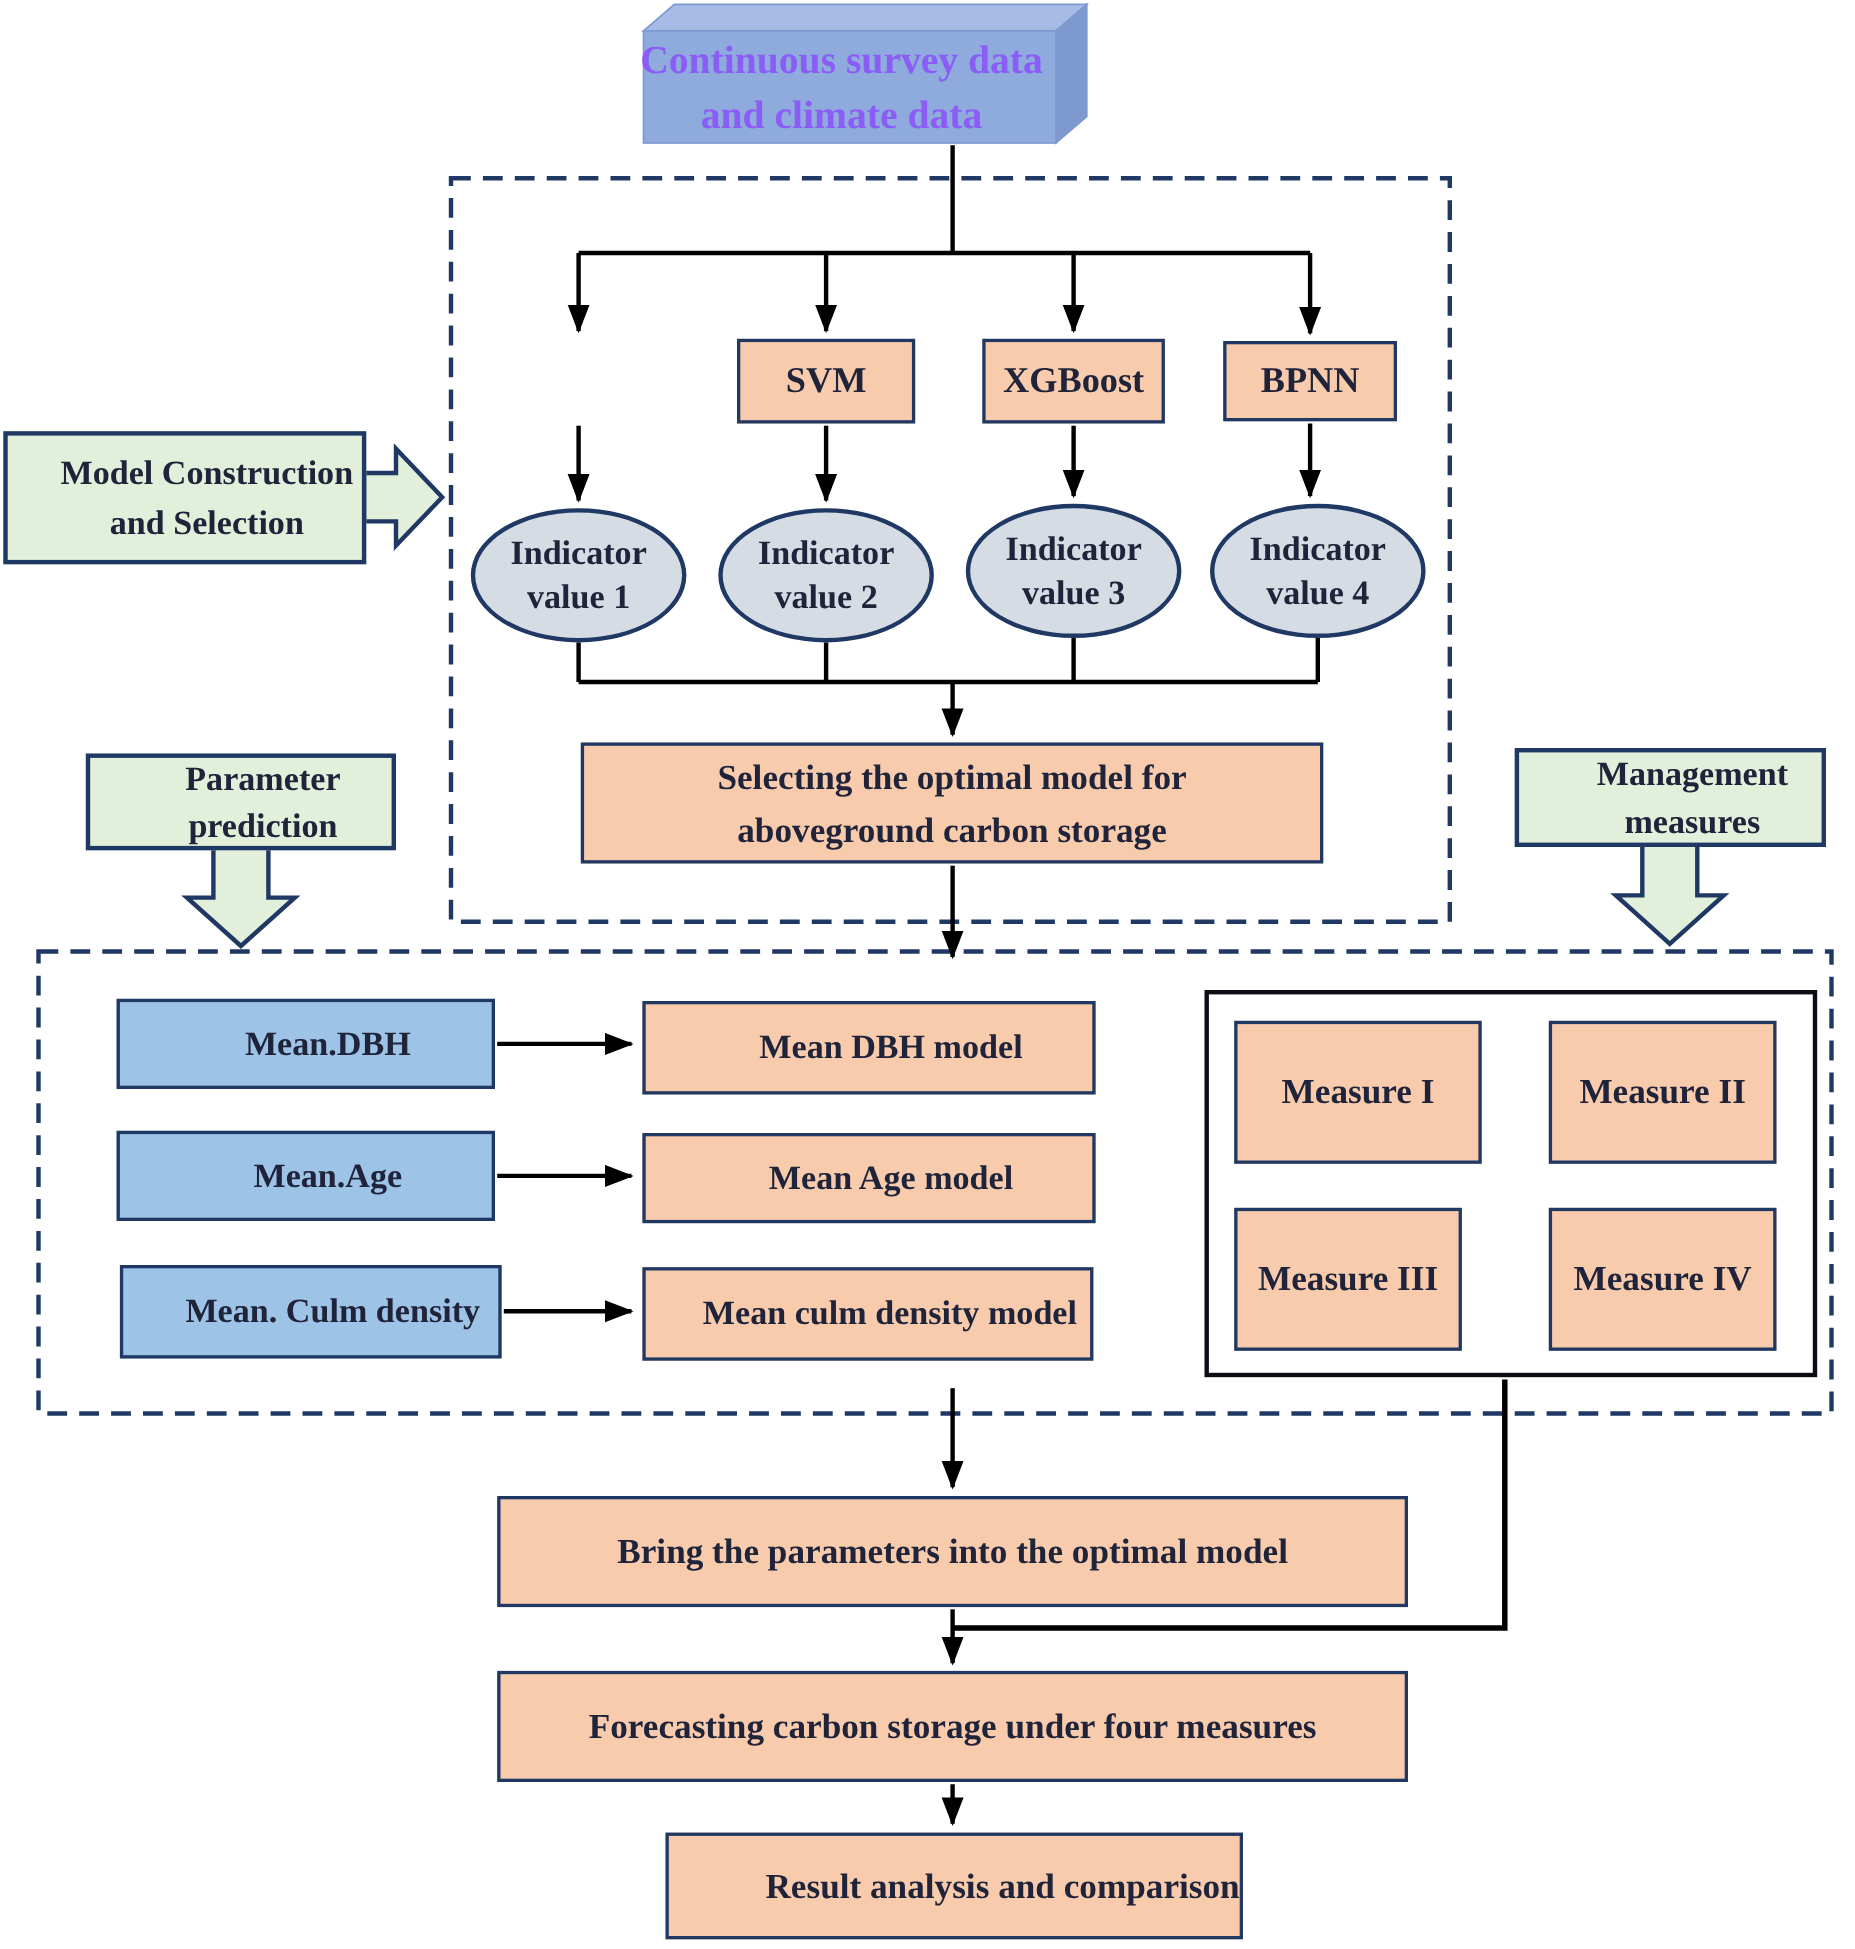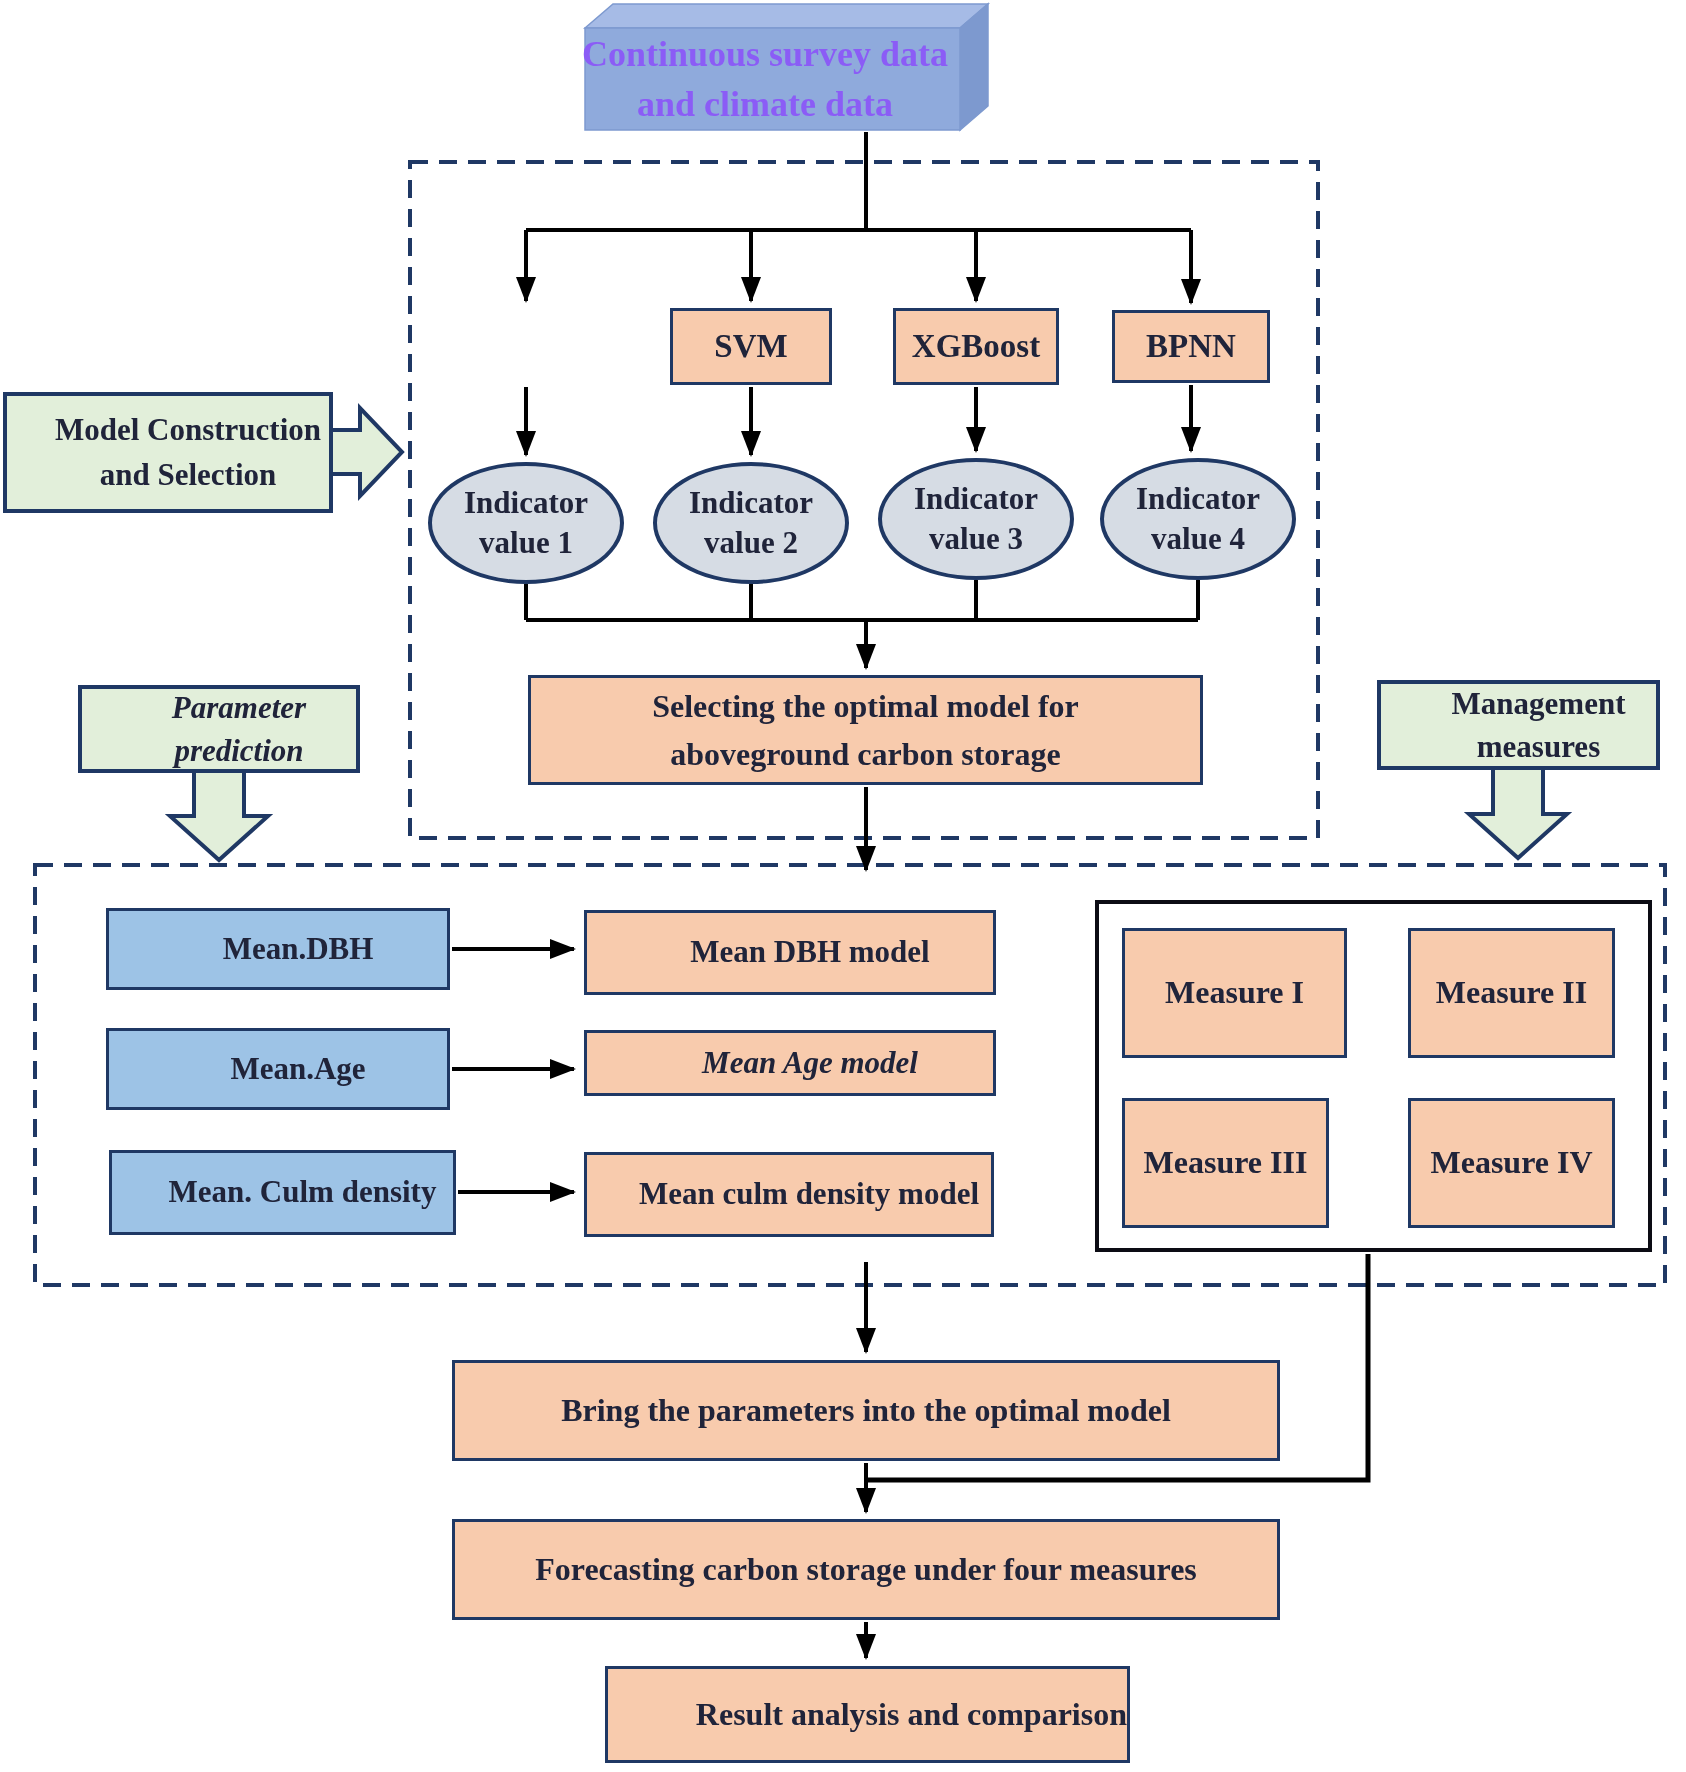--- a/index.html
+++ b/index.html
@@ -117,39 +117,39 @@
 
   <div class="node peach f32" style="left:528px;top:675px;width:675px;height:110px;line-height:1.5;">
     <span>Selecting the optimal model for</span>
     <span>aboveground carbon storage</span>
   </div>
 
   <div class="node green f31" style="left:3px;top:392px;width:330px;height:121px;line-height:1.45;">
     <span>Model Construction</span>
     <span>and Selection</span>
   </div>
-  <div class="node green f31" style="left:78px;top:685px;width:282px;height:88px;line-height:1.4;font-style:italic;">
+  <div class="node green f31" style="left:78px;top:685px;width:282px;height:88px;line-height:1.4;">
     <span>Parameter</span>
     <span>prediction</span>
   </div>
   <div class="node green f31" style="left:1377px;top:680px;width:283px;height:90px;line-height:1.4;">
     <span>Management</span>
     <span>measures</span>
   </div>
 
   <div class="node blue f31" style="left:106px;top:908px;width:344px;height:82px;">
     <span>Mean.DBH</span>
   </div>
   <div class="node peach f31" style="left:584px;top:910px;width:412px;height:85px;">
     <span>Mean DBH model</span>
   </div>
   <div class="node blue f31" style="left:106px;top:1028px;width:344px;height:82px;">
     <span>Mean.Age</span>
   </div>
-  <div class="node peach f31" style="left:584px;top:1030px;width:412px;height:66px;font-style:italic;">
+  <div class="node peach f31" style="left:584px;top:1030px;width:412px;height:82px;">
     <span>Mean Age model</span>
   </div>
   <div class="node blue f31" style="left:109px;top:1150px;width:347px;height:85px;">
     <span>Mean. Culm density</span>
   </div>
   <div class="node peach f31" style="left:584px;top:1152px;width:410px;height:85px;">
     <span>Mean culm density model</span>
   </div>
 
   <div class="node outer-solid" style="left:1095px;top:900px;width:557px;height:352px;"></div>

